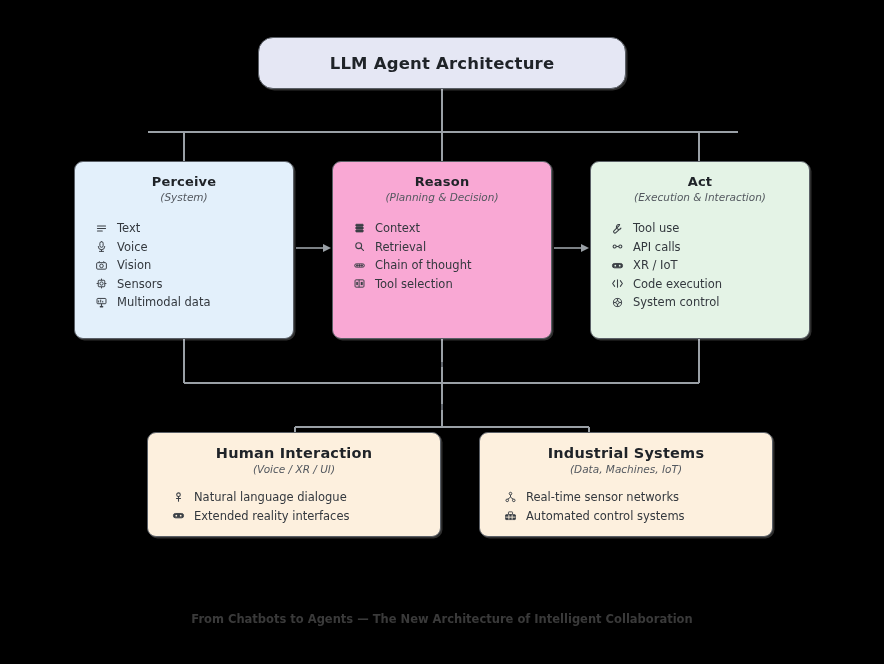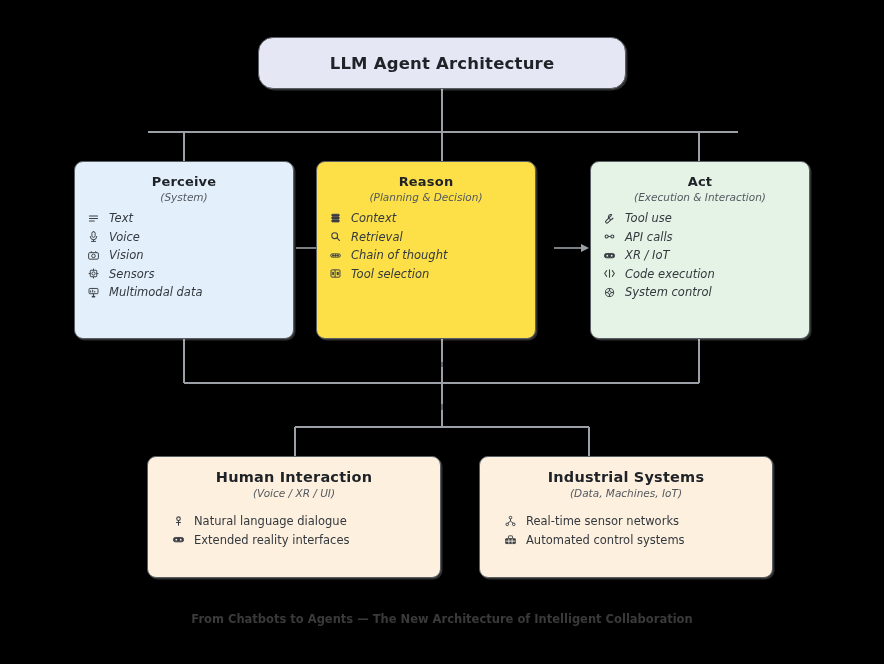--- a/index.html
+++ b/index.html
@@ -61,31 +61,31 @@
     font-size: 16.5px;
   }
   
   .pillar {
     top: 161px;
     width: 220px;
     height: 178px;
     padding: 12px 0 0 0;
   }
   #pillar-perceive { left: 74px;  background: #e3f0fb; }
-  #pillar-reason   { left: 316px; background: #fde047; }
+  #pillar-reason   { left: 332px; background: #f9a8d4; }
   #pillar-act      { left: 590px; background: #e4f3e6; }
   .pillar .node-title { font-size: 13px; }
   .pillar .node-sub   { font-size: 10.5px; margin-top: 2px; }
-  .pillar .item-list  { margin-top: 6px; padding-left: 8px; font-style: italic; }
+  .pillar .item-list  { margin-top: 16px; padding-left: 16px; }
 
   
   .outcome {
-    top: 456px;
+    top: 432px;
     width: 294px;
-    height: 122px;
+    height: 105px;
     background: #fdf0de;
     padding: 12px 0 0 0;
   }
   #outcome-human      { left: 147px; }
   #outcome-industrial { left: 479px; }
   .outcome .node-title { font-size: 14.5px; }
   .outcome .node-sub   { font-size: 10.5px; margin-top: 2px; }
   .outcome .item-list  { margin-top: 13px; padding-left: 20px; }
 
   

